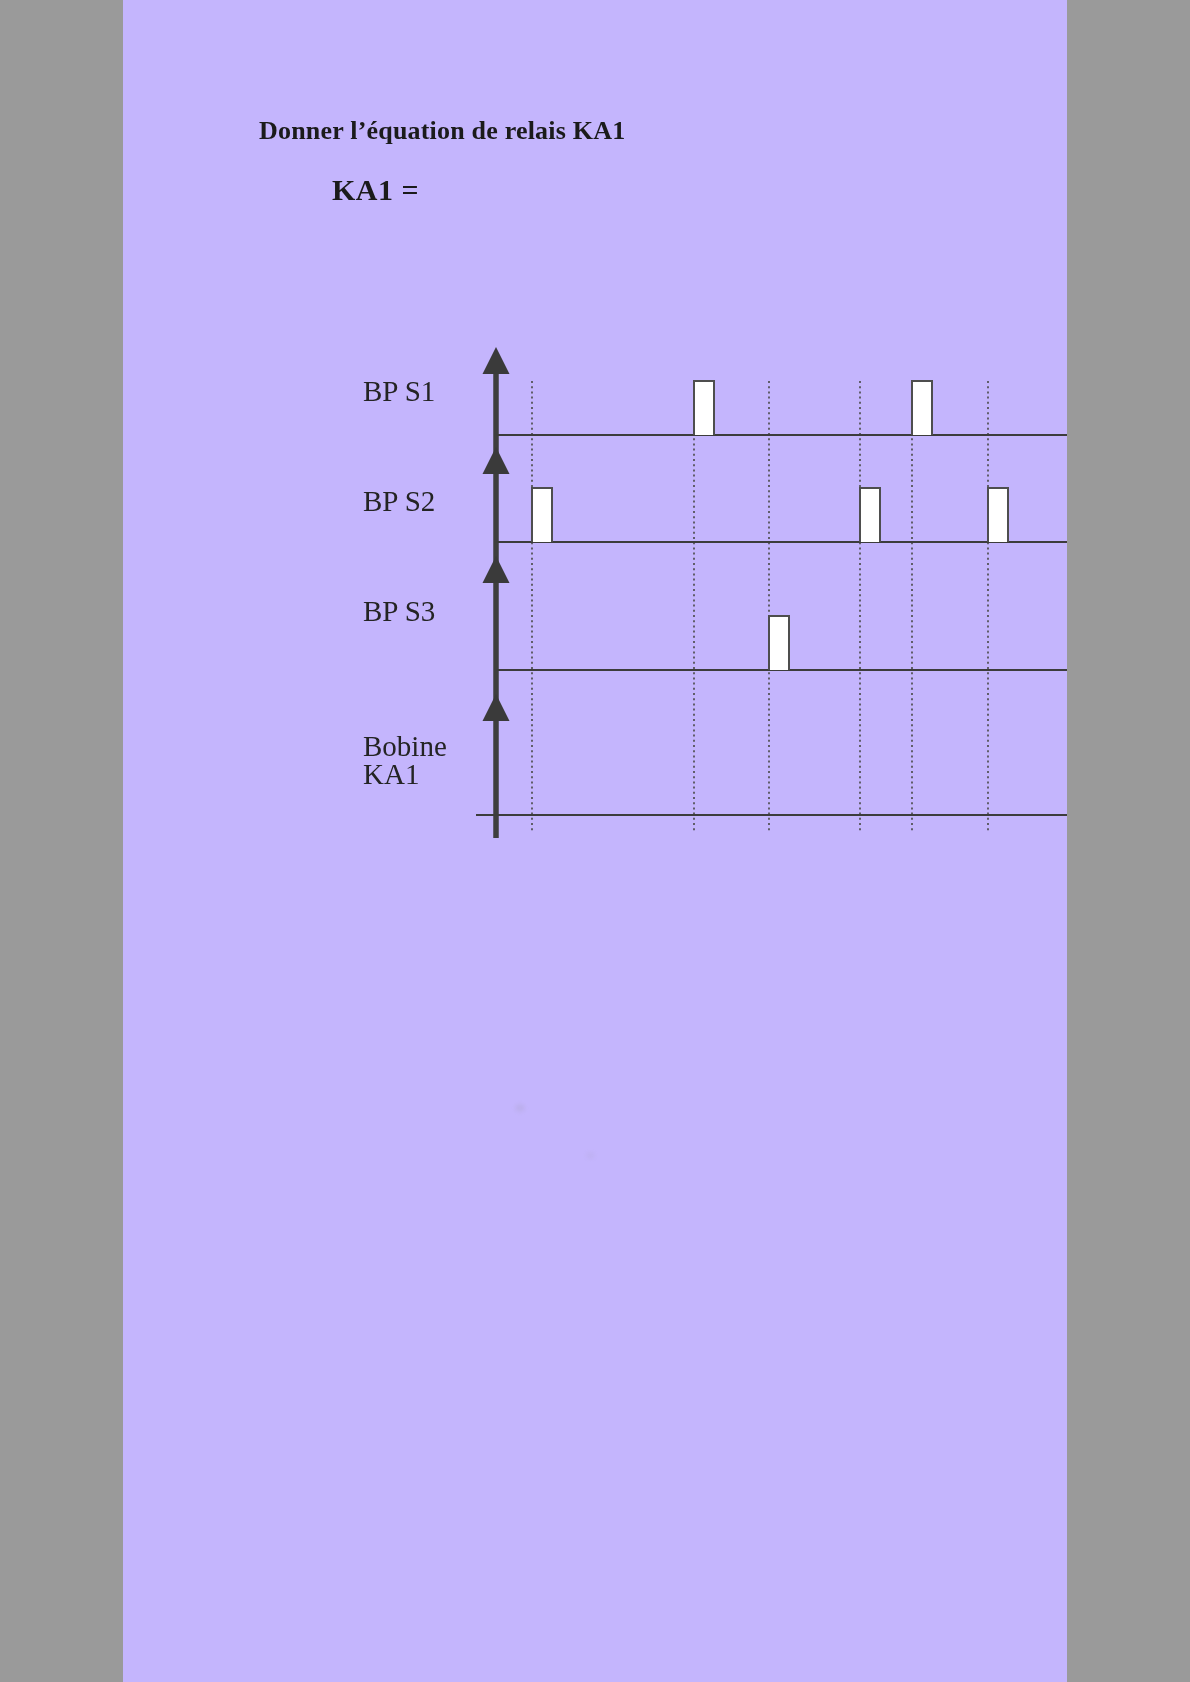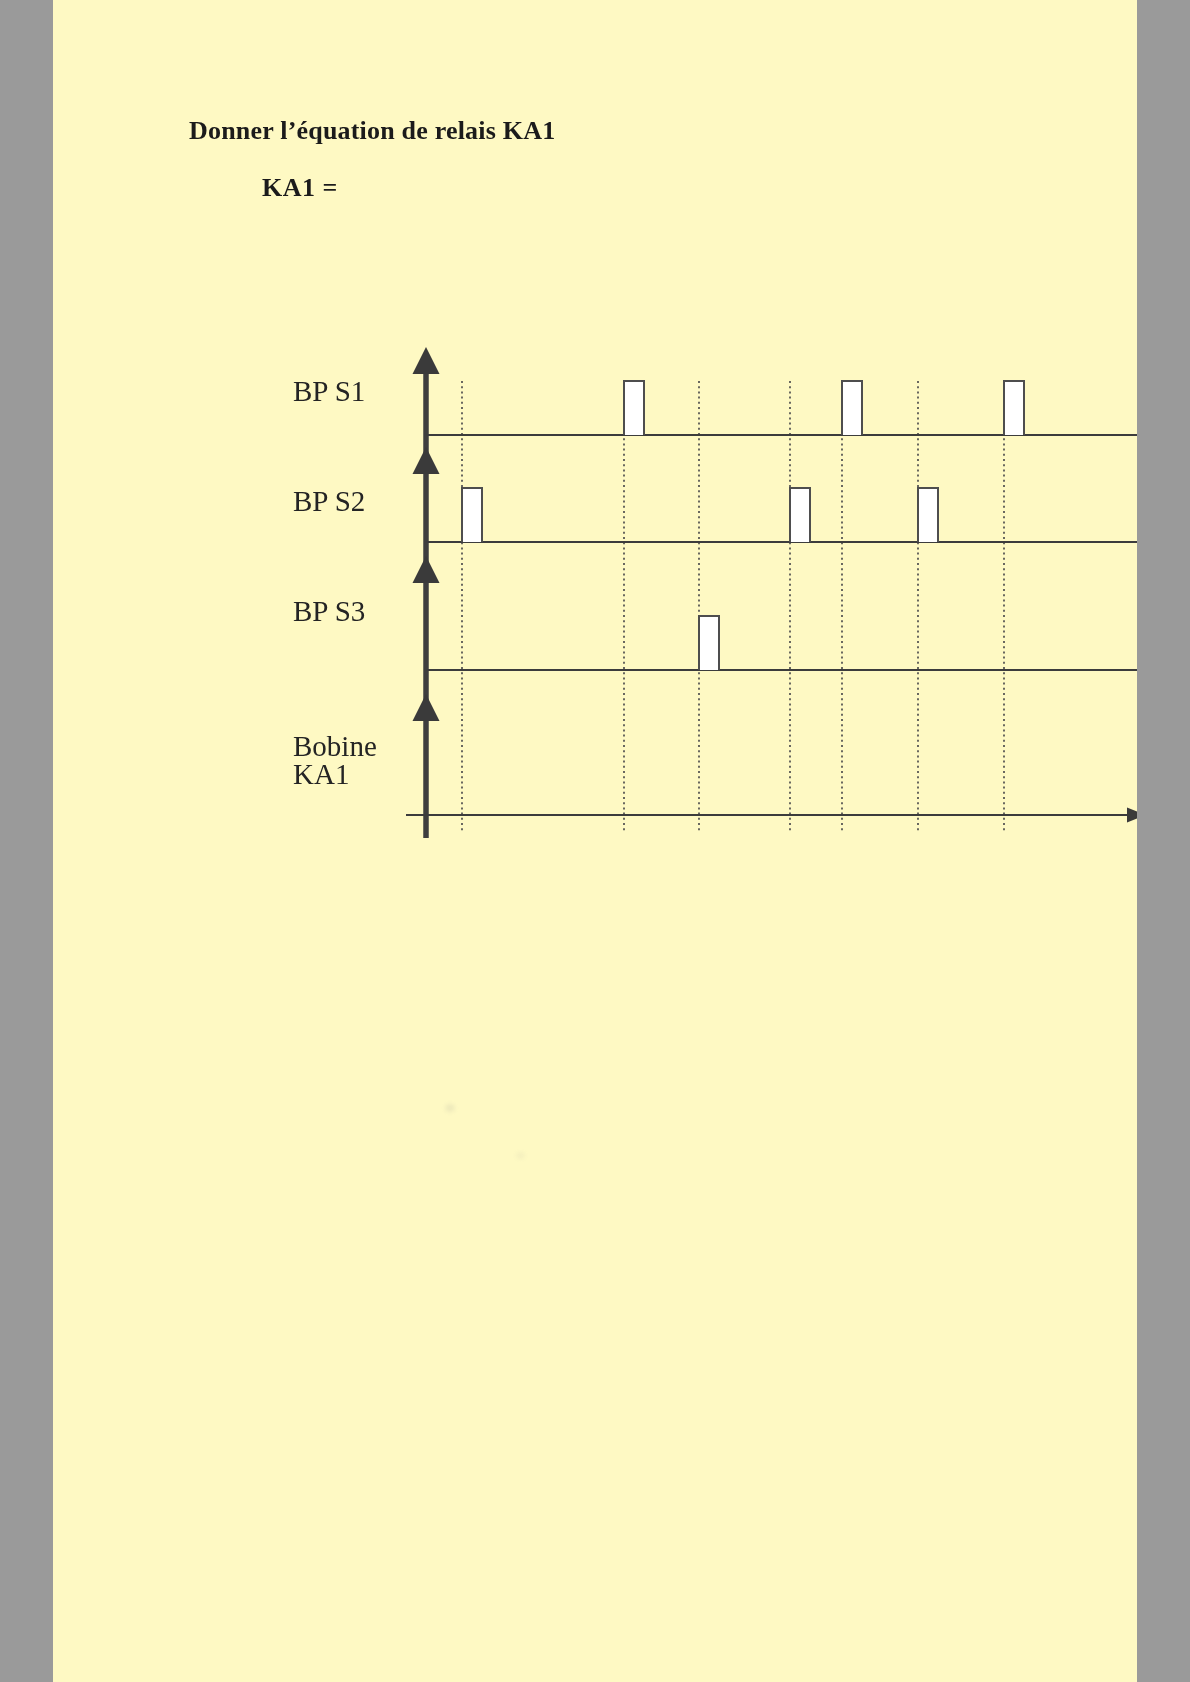--- a/index.html
+++ b/index.html
@@ -1,29 +1,29 @@
 <!DOCTYPE html>
 <html><head>
 <meta charset="utf-8">
 <style>
   html,body { margin:0; padding:0; background:#9a9a9a; }
   .page {
-    position:relative; width:1084px; height:1682px; margin:0 auto;
-    background:#fef9c3; overflow:hidden;
+    position:relative; width:944px; height:1682px; margin:0 auto;
+    background:#c4b5fd; overflow:hidden;
     font-family:"Liberation Serif", serif; color:#1b1b1b;
   }
   .heading {
     position:absolute; font-weight:bold; font-size:26px;
     color:#1b1b1b; letter-spacing:.2px; white-space:nowrap;
   }
   #q1 { left:136px; top:116px; }
   #q2 { left:136px; top:283px; }
   #eq {
     position:absolute; left:209px; top:173px;
-    font-weight:bold; font-size:26px; letter-spacing:.5px; white-space:nowrap;
+    font-weight:bold; font-size:30px; letter-spacing:.5px; white-space:nowrap;
   }
   #chrono-svg { position:absolute; left:0; top:0; }
   .dotted  { stroke:#4f4f4f; stroke-width:1.7; stroke-dasharray:2 3.2; fill:none; }
   .axis    { stroke:#3c3c3c; stroke-width:2; fill:none; }
   .vaxis   { stroke:#3e3e3e; stroke-width:5.5; fill:none; }
   .head    { fill:#3a3a3a; stroke:none; }
   .pulse   { stroke:#4e4e4e; stroke-width:2; fill:#ffffff; }
   .rowlabel{ font-family:"Liberation Serif", serif; font-size:29px; fill:#242424; }
   #pagenum {
     position:absolute; left:1106px; top:1586px;

